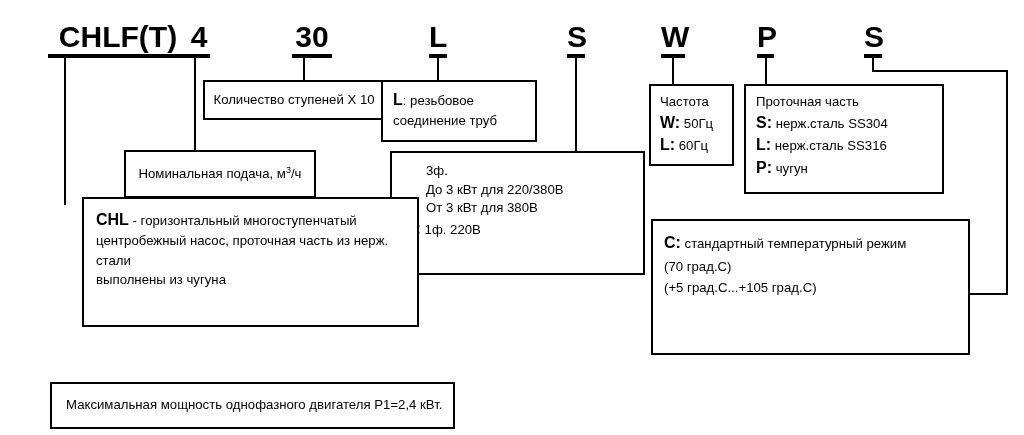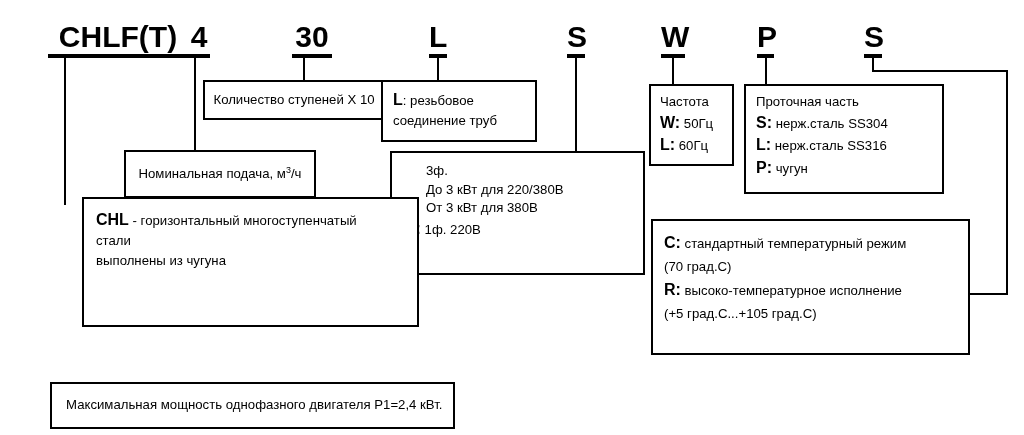--- a/index.html
+++ b/index.html
@@ -106,26 +106,26 @@
   <div class="box" style="left:744px;top:84px;width:200px;height:110px;padding:7px 10px;">
     <span class="ln">Проточная часть</span>
     <span class="ln"><b>S:</b><span> нерж.сталь SS304</span></span>
     <span class="ln"><b>L:</b><span> нерж.сталь SS316</span></span>
     <span class="ln"><b>P:</b><span> чугун</span></span>
   </div>
 
   <div class="box" style="left:651px;top:219px;width:319px;height:136px;padding:9px 11px;line-height:1.62;">
     <span class="ln"><b>C:</b><span> стандартный температурный режим</span></span>
     <span class="ln">(70 град.С)</span>
-    <span class="ln"><b>R:</b><span> высоко-температурное исполнение</span></span>
     <span class="ln">(+5 град.С...+105 град.С)</span>
   </div>
 
   <div class="box" style="left:50px;top:197px;width:337px;height:130px;padding:9px 12px;line-height:1.46;margin-left:32px;">
     <span class="ln"><b>CHL</b><span> - горизонтальный многоступенчатый</span></span>
+    <span class="ln">центробежный насос, проточная часть из нерж.</span>
     <span class="ln">стали</span>
     <span class="ln">выполнены из чугуна</span>
   </div>
 
   <div class="box" style="left:50px;top:357px;width:405px;height:47px;
               display:flex;align-items:center;padding-left:14px;margin-top:25px;">
     <span class="ln">Максимальная мощность однофазного двигателя Р1=2,4 кВт.</span>
   </div>
 
 </div>

